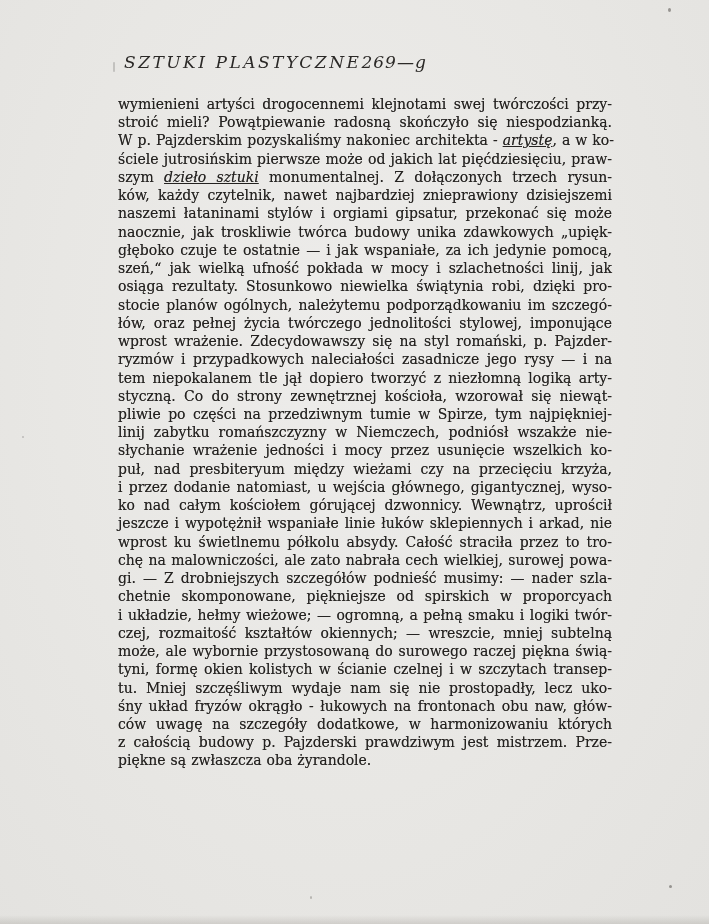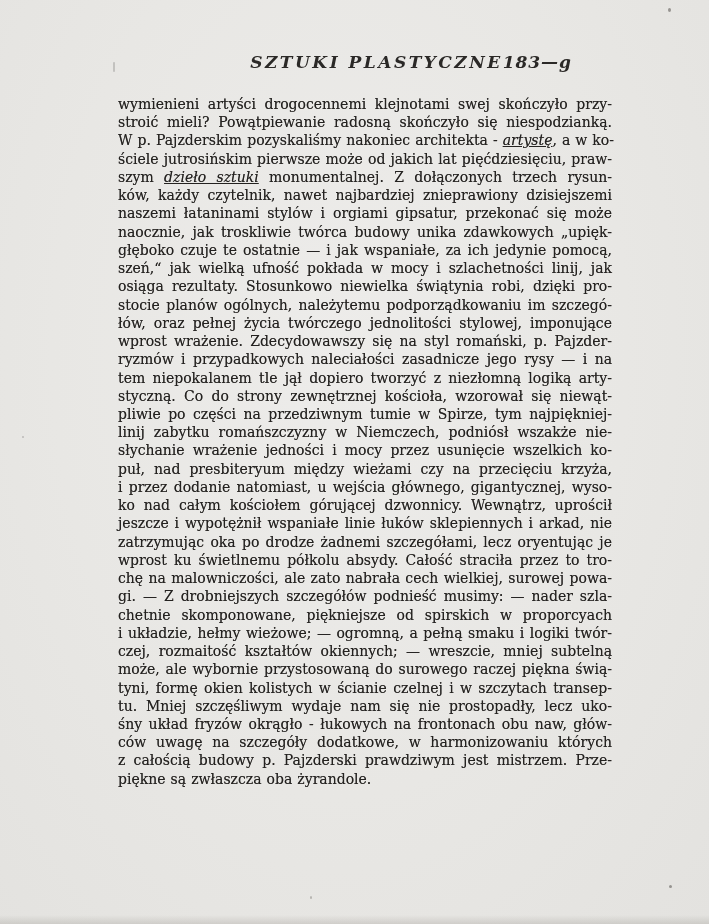--- a/index.html
+++ b/index.html
@@ -9,26 +9,25 @@
     height: 924px;
     overflow: hidden;
     background:
       radial-gradient(ellipse at 48% 38%, #edecea 0%, #e8e7e4 55%, #e3e2df 100%);
     font-family: "DejaVu Serif", "Liberation Serif", serif;
     color: #242220;
   }
   .header {
     position: absolute;
     top: 52px;
-    left: 112px;
+    left: 124px;
     width: 494px;
     display: flex;
-    justify-content: flex-end;
+    justify-content: flex-start;
     align-items: baseline;
-    font-weight: bold;
   }
   .title {
     font-style: italic;
     font-size: 17px;
     letter-spacing: 2.5px;
     color: #2b2927;
   }
   .pagenum {
     font-style: italic;
     font-size: 17px;
@@ -74,25 +73,25 @@
   .speck.s3 { left: 310px; top: 896px; width: 2px; height: 3px; opacity: 0.35; }
   .speck.s4 { left: 22px;  top: 436px; width: 2px; height: 2px; opacity: 0.3; }
   .speck.s5 { left: 113px; top: 62px; width: 2px; height: 10px; border-radius: 1px; opacity: 0.25; }
 </style>
 </head>
 <body>
 
 <div class="page">
   <div class="header">
     <span class="title">SZTUKI PLASTYCZNE</span>
-    <span class="pagenum">183—g</span>
+    <span class="pagenum">269—g</span>
   </div>
 
   <div class="text-block">
-      <div class="line"><span>wymienieni artyści drogocennemi klejnotami swej skończyło przy-</span></div>
+      <div class="line"><span>wymienieni artyści drogocennemi klejnotami swej twórczości przy-</span></div>
       <div class="line"><span>stroić mieli? Powątpiewanie radosną skończyło się niespodzianką.</span></div>
       <div class="line"><span>W p. Pajzderskim pozyskaliśmy nakoniec architekta - </span><span class="it">artystę</span><span>, a w ko-</span></div>
       <div class="line"><span>ściele jutrosińskim pierwsze może od jakich lat pięćdziesięciu, praw-</span></div>
       <div class="line"><span>szym </span><span class="it">dzieło sztuki</span><span> monumentalnej. Z dołączonych trzech rysun-</span></div>
       <div class="line"><span>ków, każdy czytelnik, nawet najbardziej znieprawiony dzisiejszemi</span></div>
       <div class="line"><span>naszemi łataninami stylów i orgiami gipsatur, przekonać się może</span></div>
       <div class="line"><span>naocznie, jak troskliwie twórca budowy unika zdawkowych „upięk-</span></div>
       <div class="line"><span>głęboko czuje te ostatnie — i jak wspaniałe, za ich jedynie pomocą,</span></div>
       <div class="line"><span>szeń,“ jak wielką ufność pokłada w mocy i szlachetności linij, jak</span></div>
       <div class="line"><span>osiąga rezultaty. Stosunkowo niewielka świątynia robi, dzięki pro-</span></div>
@@ -102,21 +101,20 @@
       <div class="line"><span>ryzmów i przypadkowych naleciałości zasadnicze jego rysy — i na</span></div>
       <div class="line"><span>tem niepokalanem tle jął dopiero tworzyć z niezłomną logiką arty-</span></div>
       <div class="line"><span>styczną. Co do strony zewnętrznej kościoła, wzorował się niewąt-</span></div>
       <div class="line"><span>pliwie po części na przedziwnym tumie w Spirze, tym najpiękniej-</span></div>
       <div class="line"><span>linij zabytku romańszczyzny w Niemczech, podniósł wszakże nie-</span></div>
       <div class="line"><span>słychanie wrażenie jedności i mocy przez usunięcie wszelkich ko-</span></div>
       <div class="line"><span>puł, nad presbiteryum między wieżami czy na przecięciu krzyża,</span></div>
       <div class="line"><span>i przez dodanie natomiast, u wejścia głównego, gigantycznej, wyso-</span></div>
       <div class="line"><span>ko nad całym kościołem górującej dzwonnicy. Wewnątrz, uprościł</span></div>
       <div class="line"><span>jeszcze i wypotężnił wspaniałe linie łuków sklepiennych i arkad, nie</span></div>
-      <div class="line"><span>zatrzymując oka po drodze żadnemi szczegółami, lecz oryentując je</span></div>
       <div class="line"><span>wprost ku świetlnemu półkolu absydy. Całość straciła przez to tro-</span></div>
       <div class="line"><span>chę na malowniczości, ale zato nabrała cech wielkiej, surowej powa-</span></div>
       <div class="line"><span>gi. — Z drobniejszych szczegółów podnieść musimy: — nader szla-</span></div>
       <div class="line"><span>chetnie skomponowane, piękniejsze od spirskich w proporcyach</span></div>
       <div class="line"><span>i układzie, hełmy wieżowe; — ogromną, a pełną smaku i logiki twór-</span></div>
       <div class="line"><span>czej, rozmaitość kształtów okiennych; — wreszcie, mniej subtelną</span></div>
       <div class="line"><span>może, ale wybornie przystosowaną do surowego raczej piękna świą-</span></div>
       <div class="line"><span>tyni, formę okien kolistych w ścianie czelnej i w szczytach transep-</span></div>
       <div class="line"><span>tu. Mniej szczęśliwym wydaje nam się nie prostopadły, lecz uko-</span></div>
       <div class="line"><span>śny układ fryzów okrągło - łukowych na frontonach obu naw, głów-</span></div>

